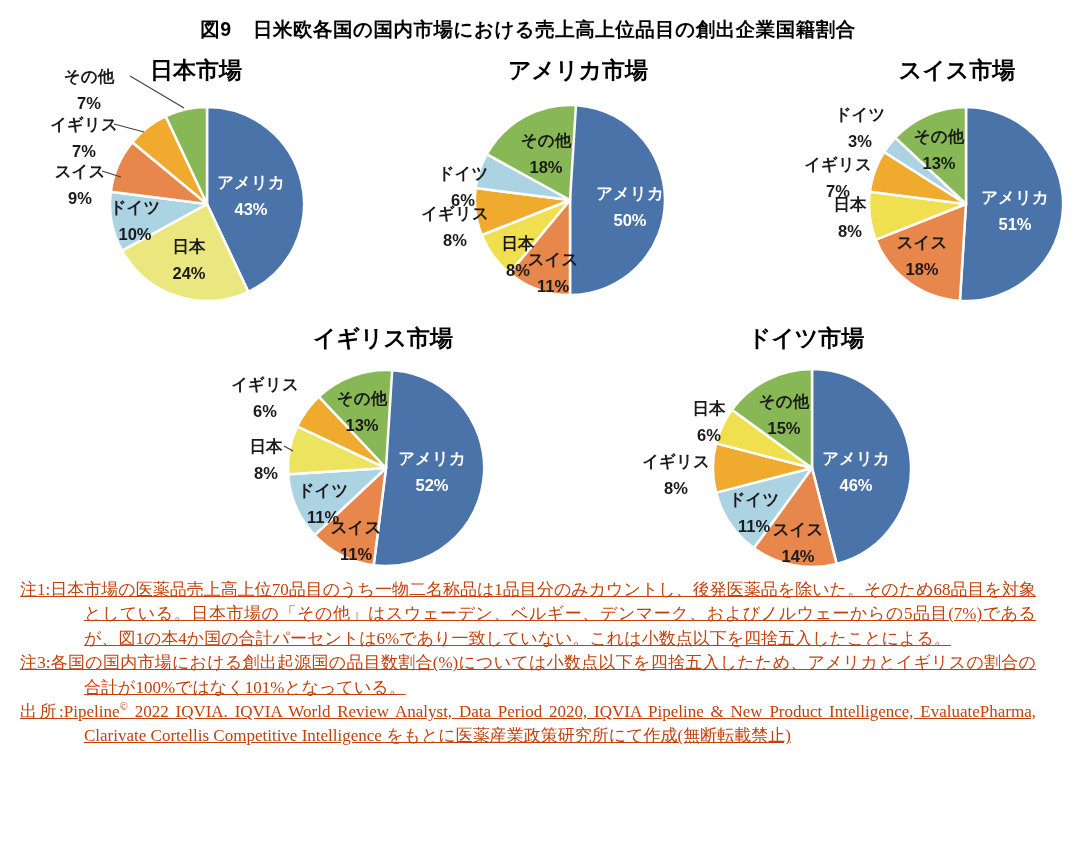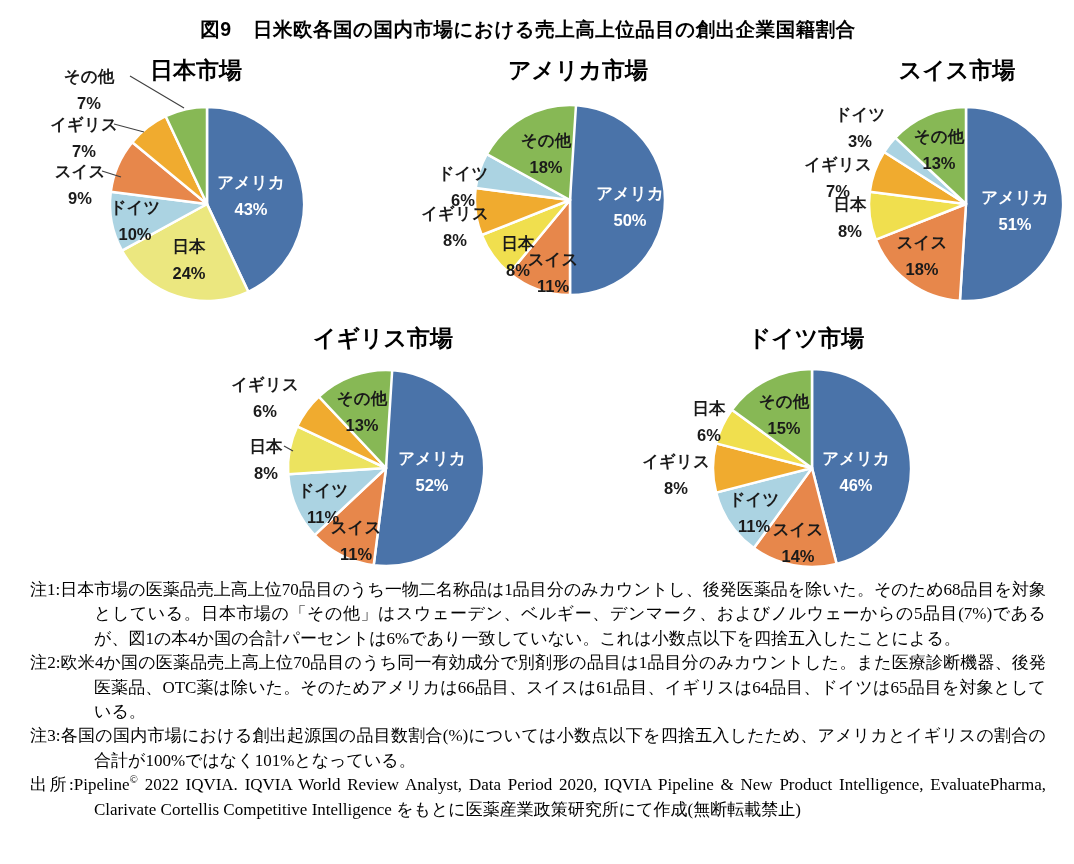--- a/index.html
+++ b/index.html
@@ -2,23 +2,23 @@
 <html><head>
 <meta charset="utf-8">
 <style>
   html,body{margin:0;padding:0;background:#ffffff;}
   #page{position:relative;width:1074px;height:864px;background:#ffffff;overflow:hidden;
         font-family:"Liberation Sans","DejaVu Sans",sans-serif;color:#111;}
   #figure-title{position:absolute;top:16px;left:0;width:1056px;text-align:center;
         font-size:19.5px;font-weight:bold;letter-spacing:0.5px;color:#000;}
   #figure-title .gap{display:inline-block;width:1.1em;}
   #charts-svg{position:absolute;left:0;top:0;width:1074px;height:578px;}
-  #notes{position:absolute;left:30px;top:578px;width:1016px;
+  #notes{position:absolute;left:20px;top:578px;width:1016px;
         font-family:"Liberation Serif","DejaVu Serif",serif;
-        font-size:17px;line-height:24.4px;color:#000000;}
+        font-size:17px;line-height:24.4px;color:#c2410c;text-decoration:underline;}
   .note{padding-left:64px;text-indent:-64px;text-align:justify;}
   .note sup{font-size:11px;vertical-align:super;line-height:0;}
 </style>
 </head>
 <body>
 
 <div id="page">
 
   <svg id="charts-svg" viewBox="0 0 1074 578" xmlns="http://www.w3.org/2000/svg">
       <path d="M207 204 L207.0 107.0 A97 97 0 0 1 248.3 291.8 Z" fill="#4a73a9" stroke="#ffffff" stroke-width="2.5" stroke-linejoin="round"></path>
@@ -119,18 +119,17 @@
       <text x="709" y="440.5" fill="#1a1a1a" text-anchor="middle" font-size="16.5" font-weight="700" font-family="&quot;Liberation Sans&quot;,&quot;DejaVu Sans&quot;,sans-serif">6%</text>
       <text x="784" y="407" fill="#1a1a1a" text-anchor="middle" font-size="16.5" font-weight="700" font-family="&quot;Liberation Sans&quot;,&quot;DejaVu Sans&quot;,sans-serif">その他</text>
       <text x="784" y="433.5" fill="#1a1a1a" text-anchor="middle" font-size="16.5" font-weight="700" font-family="&quot;Liberation Sans&quot;,&quot;DejaVu Sans&quot;,sans-serif">15%</text>
       <text x="806" y="346" fill="#000000" text-anchor="middle" font-size="23" font-weight="700" font-family="&quot;Liberation Sans&quot;,&quot;DejaVu Sans&quot;,sans-serif">ドイツ市場</text>
     </svg>
 
   <div id="figure-title"><span>図9</span><span class="gap"></span><span>日米欧各国の国内市場における売上高上位品目の創出企業国籍割合</span></div>
 
   <div id="notes">
     <div class="note"><span>注1:</span><span>日本市場の医薬品売上高上位70品目のうち一物二名称品は1品目分のみカウントし、後発医薬品を除いた。そのため68品目を対象としている。日本市場の「その他」はスウェーデン、ベルギー、デンマーク、およびノルウェーからの5品目(7%)であるが、図1の本4か国の合計パーセントは6%であり一致していない。これは小数点以下を四捨五入したことによる。</span></div>
-    <div class="note"><span>注2:</span><span>欧米4か国の医薬品売上高上位70品目のうち同一有効成分で別剤形の品目は1品目分のみカウントした。また医療診断機器、後発医薬品、OTC薬は除いた。そのためアメリカは66品目、スイスは61品目、イギリスは64品目、ドイツは65品目を対象としている。</span></div>
     <div class="note"><span>注3:</span><span>各国の国内市場における創出起源国の品目数割合(%)については小数点以下を四捨五入したため、アメリカとイギリスの割合の合計が100%ではなく101%となっている。</span></div>
     <div class="note"><span>出所:</span><span>Pipeline</span><sup>©</sup><span> 2022 IQVIA. IQVIA World Review Analyst, Data Period 2020, IQVIA Pipeline &amp; New Product Intelligence, EvaluatePharma, Clarivate Cortellis Competitive Intelligence をもとに医薬産業政策研究所にて作成(無断転載禁止)</span></div>
   </div>
 
 </div>
 
 </body></html>

